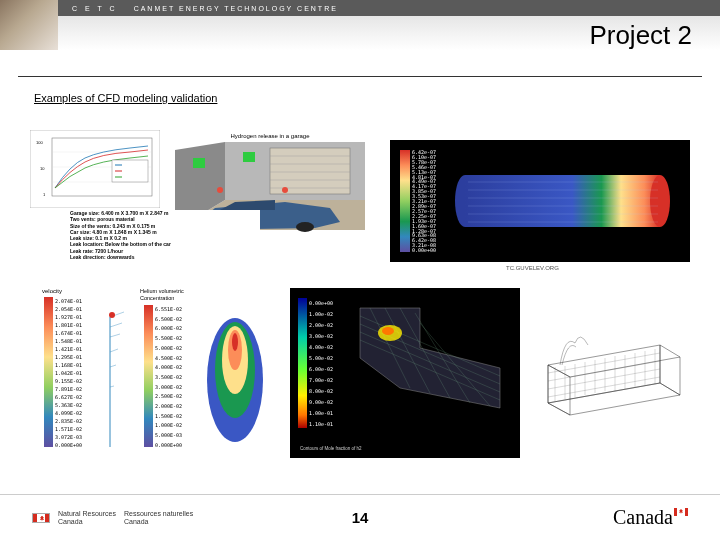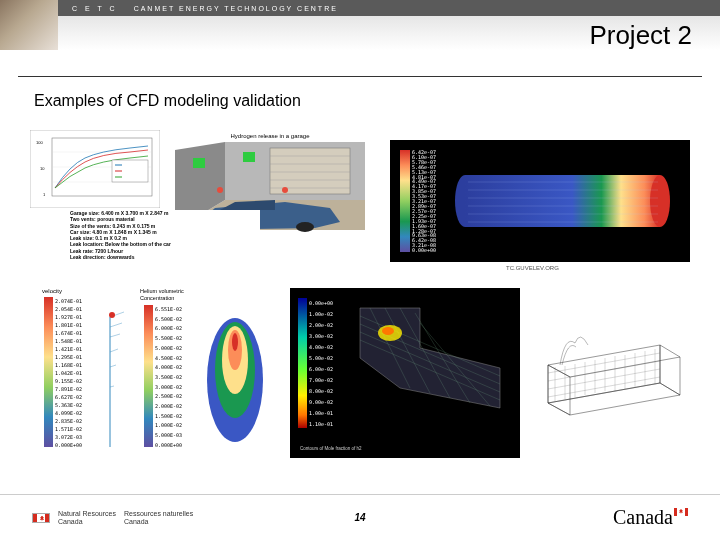--- a/index.html
+++ b/index.html
@@ -56,22 +56,23 @@
     position: absolute;
     left: 18px; right: 18px;
     top: 76px;
     height: 1px;
     background: #333;
   }
   .subtitle {
     position: absolute;
     left: 34px;
     top: 92px;
-    font-size: 16px;
+    font-size: 11px;
     color: #000;
+    text-decoration: underline;
   }
   .content {
     position: absolute;
     left: 30px; right: 30px;
     top: 130px;
     bottom: 60px;
   }
   .panel { position: absolute; background: #fff; }
   .panel svg { display: block; }
 
@@ -108,21 +109,21 @@
     background: #fff;
     border: 0.5px solid #aaa;
     position: relative;
   }
   .flag-mini::before, .flag-mini::after {
     content: ""; position: absolute; top:0; bottom:0; width:4px; background:#d52b1e;
   }
   .flag-mini::before{ left:0; } .flag-mini::after{ right:0; }
   .flag-mini .leaf { position:absolute; left:7px; top:2px; width:4px; height:6px; background:#d52b1e; clip-path: polygon(50% 0,100% 40%,75% 40%,100% 75%,60% 70%,50% 100%,40% 70%,0 75%,25% 40%,0 40%); }
   .dept { font-size: 7px; color:#333; line-height:1.1; }
-  .pagenum { position:absolute; left:50%; transform:translateX(-50%); font-size:10px; font-weight:bold;font-style:italic; }
+  .pagenum { position:absolute; left:50%; transform:translateX(-50%); font-size:15px; font-weight:bold; }
   .canada-wm { position:absolute; right:32px; font-family: "Times New Roman", serif; font-size:20px; color:#000; display:flex; align-items:flex-start;}
   .canada-wm .flg { width:14px; height:8px; margin-left:1px; margin-top:2px; background:#fff; position:relative; }
   .canada-wm .flg::before,.canada-wm .flg::after{content:"";position:absolute;top:0;bottom:0;width:3px;background:#d52b1e;}
   .canada-wm .flg::before{left:0}.canada-wm .flg::after{right:0}
   .canada-wm .flg .lf{position:absolute;left:5px;top:1px;width:4px;height:5px;background:#d52b1e;clip-path:polygon(50% 0,100% 40%,75% 40%,100% 75%,60% 70%,50% 100%,40% 70%,0 75%,25% 40%,0 40%);}
   .legend-labels { position:absolute; font-size:5px; line-height:1.0; font-family: monospace; }
   .url { position:absolute; font-size:6px; color:#555; }
 </style>
 </head>
 <body>

